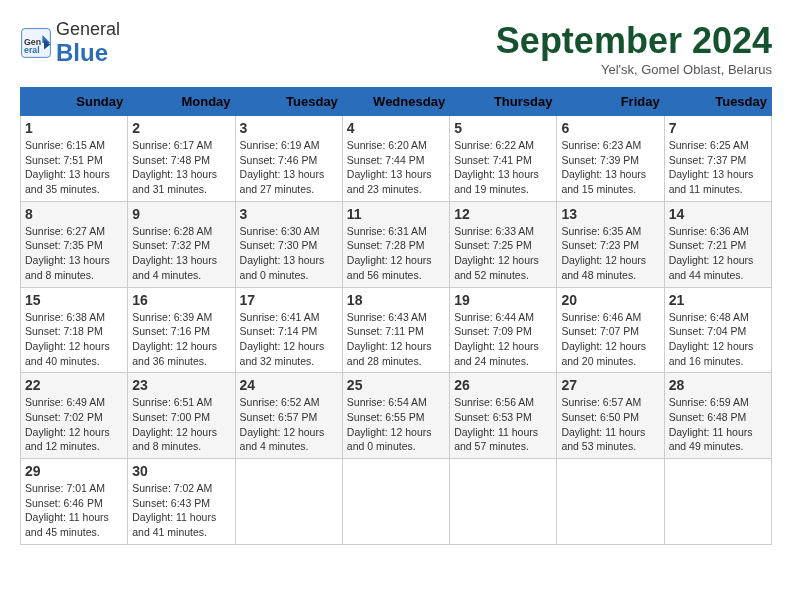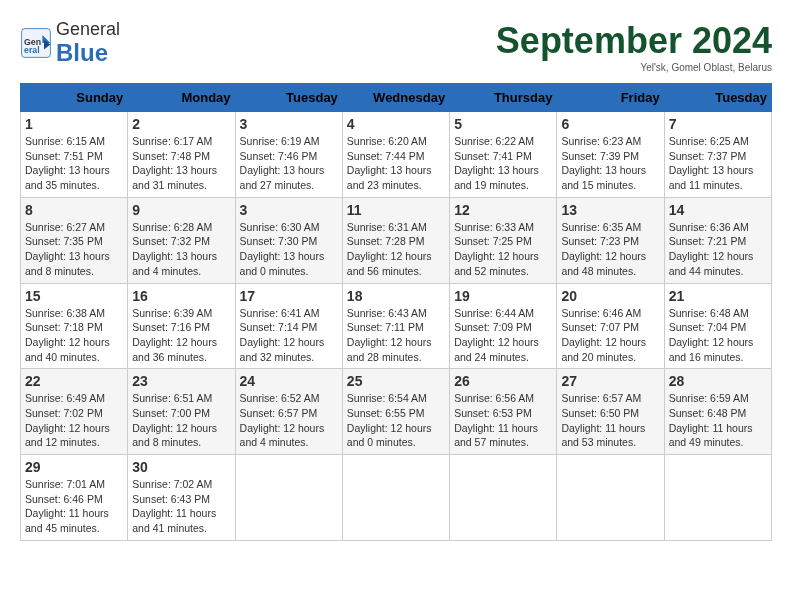--- a/index.html
+++ b/index.html
@@ -42,21 +42,21 @@
     }
     .title-block {
       text-align: right;
     }
     .month-title {
       font-size: 36px;
       font-weight: bold;
       color: #14532d;
     }
     .location-title {
-      font-size: 10px;
+      font-size: 13px;
       color: #555;
     }
     .calendar-table {
       width: 100%;
       border-collapse: collapse;
       font-size: 11px;
     }
     .calendar-table th {
       background-color: #2a6ebb;
       color: #000000;

